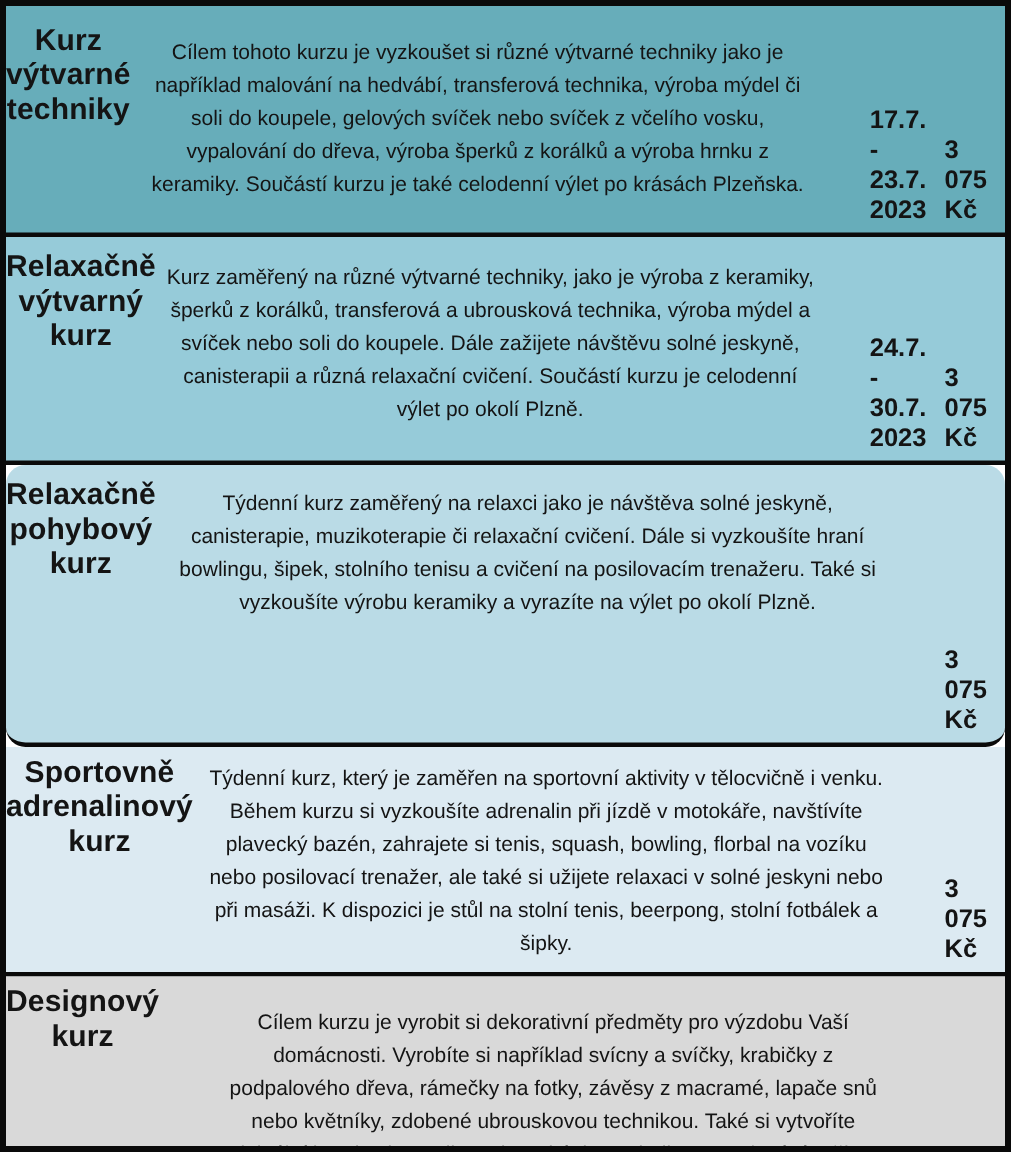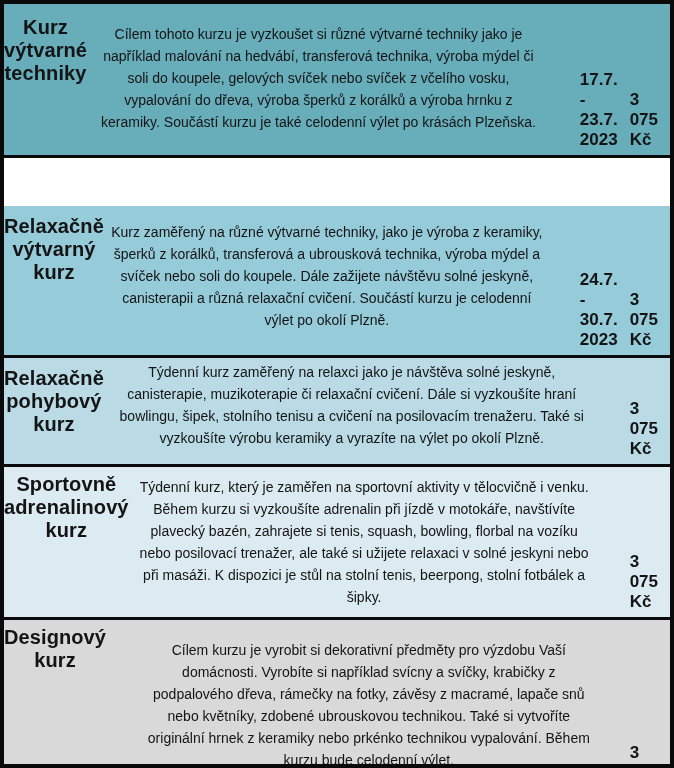--- a/index.html
+++ b/index.html
@@ -20,21 +20,21 @@
   .course {
     display: flex;
     flex-direction: row;
     border-bottom: 3px solid #0a0a0a;
     overflow: hidden;
     flex: none;
   }
   .course:last-child { border-bottom: none; }
   .s1 { height: 154px; }
   .s2 { height: 152px; }
-  .s3 { height: 109px; }
+  .s3 { height: 188px; border-radius: 13px; }
   .s4 { height: 153px; }
   .s5 { height: 188px; }
   .course-title {
     text-align: center;
     font-size: 20px;
     font-weight: bold;
     letter-spacing: 0.1px;
   }
   .s1 .course-title { margin-top: 12px; }
   .s2 .course-title { margin-top: 9px; }
@@ -42,21 +42,21 @@
   .s4 .course-title { margin-top: 6px; }
   .s5 .course-title { margin-top: 6px; }
   .course-desc {
     text-align: center;
     font-size: 14px;
     line-height: 22px;
     padding: 0 7px;
   }
   .s1 .course-desc { margin-top: 19px; }
   .s2 .course-desc { margin-top: 15px; }
-  .s3 .course-desc { margin-top: 3px; }
+  .s3 .course-desc { margin-top: 14px; }
   .s4 .course-desc { margin-top: 9px; }
   .s5 .course-desc { margin-top: 19px; padding-left: 39px; }
   .course-footer {
     margin-top: auto;
     display: flex;
     justify-content: space-between;
     align-items: flex-end;
     font-size: 17px;
     font-weight: bold;
     padding: 0 12px 5px 30px;
@@ -73,21 +73,21 @@
 
   <section class="course s1" style="background-color: rgb(103, 173, 186);">
     <h2 class="course-title">Kurz výtvarné techniky</h2>
     <p class="course-desc">Cílem tohoto kurzu je vyzkoušet si různé výtvarné techniky jako je například malování na hedvábí, transferová technika, výroba mýdel či soli do koupele, gelových svíček nebo svíček z včelího vosku, vypalování do dřeva, výroba šperků z korálků a výroba hrnku z keramiky. Součástí kurzu je také celodenní výlet po krásách Plzeňska.</p>
     <div class="course-footer">
       <span class="course-dates">17.7. - 23.7. 2023</span>
       <span class="course-price">3 075 Kč</span>
     </div>
   </section>
 
-  <section class="course s2" style="background-color: rgb(150, 203, 217); margin-top: 48px;">
+  <section class="course s2" style="background-color: rgb(150, 203, 217);">
     <h2 class="course-title">Relaxačně výtvarný kurz</h2>
     <p class="course-desc">Kurz zaměřený na různé výtvarné techniky, jako je výroba z keramiky, šperků z korálků, transferová a ubrousková technika, výroba mýdel a svíček nebo soli do koupele. Dále zažijete návštěvu solné jeskyně, canisterapii a různá relaxační cvičení. Součástí kurzu je celodenní výlet po okolí Plzně.</p>
     <div class="course-footer">
       <span class="course-dates">24.7. - 30.7.  2023</span>
       <span class="course-price">3 075 Kč</span>
     </div>
   </section>
 
   <section class="course s3" style="background-color: rgb(186, 219, 230);">
     <h2 class="course-title">Relaxačně pohybový kurz</h2>

